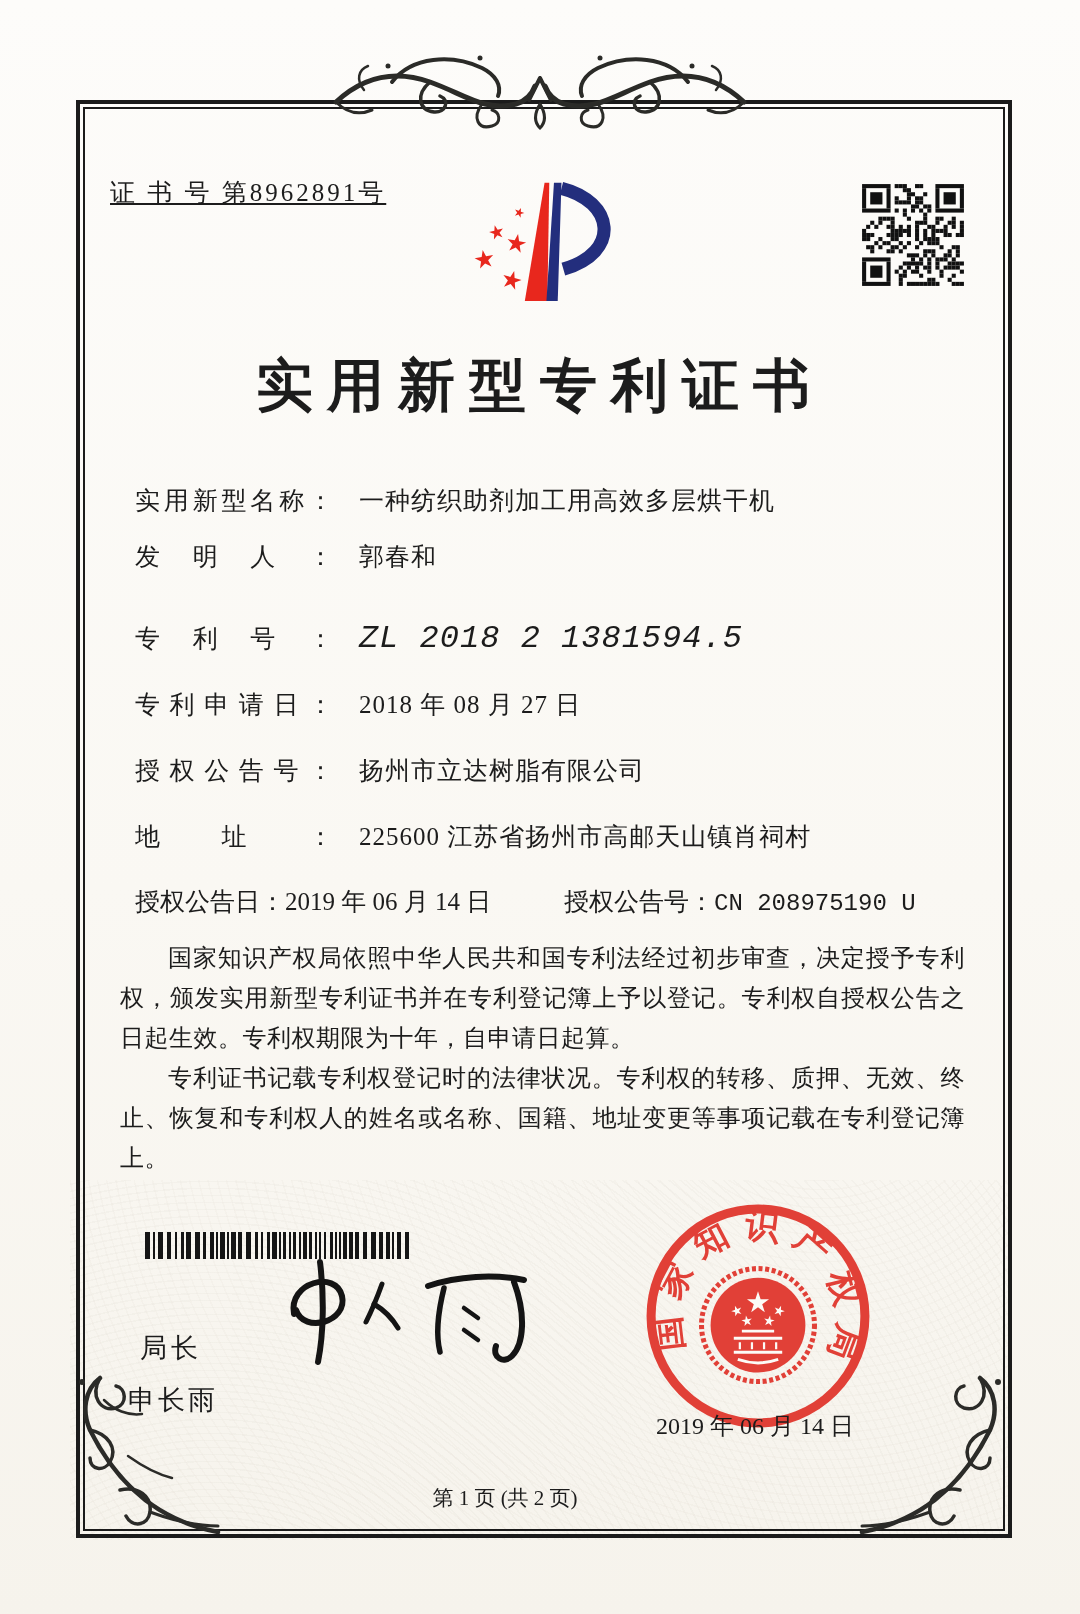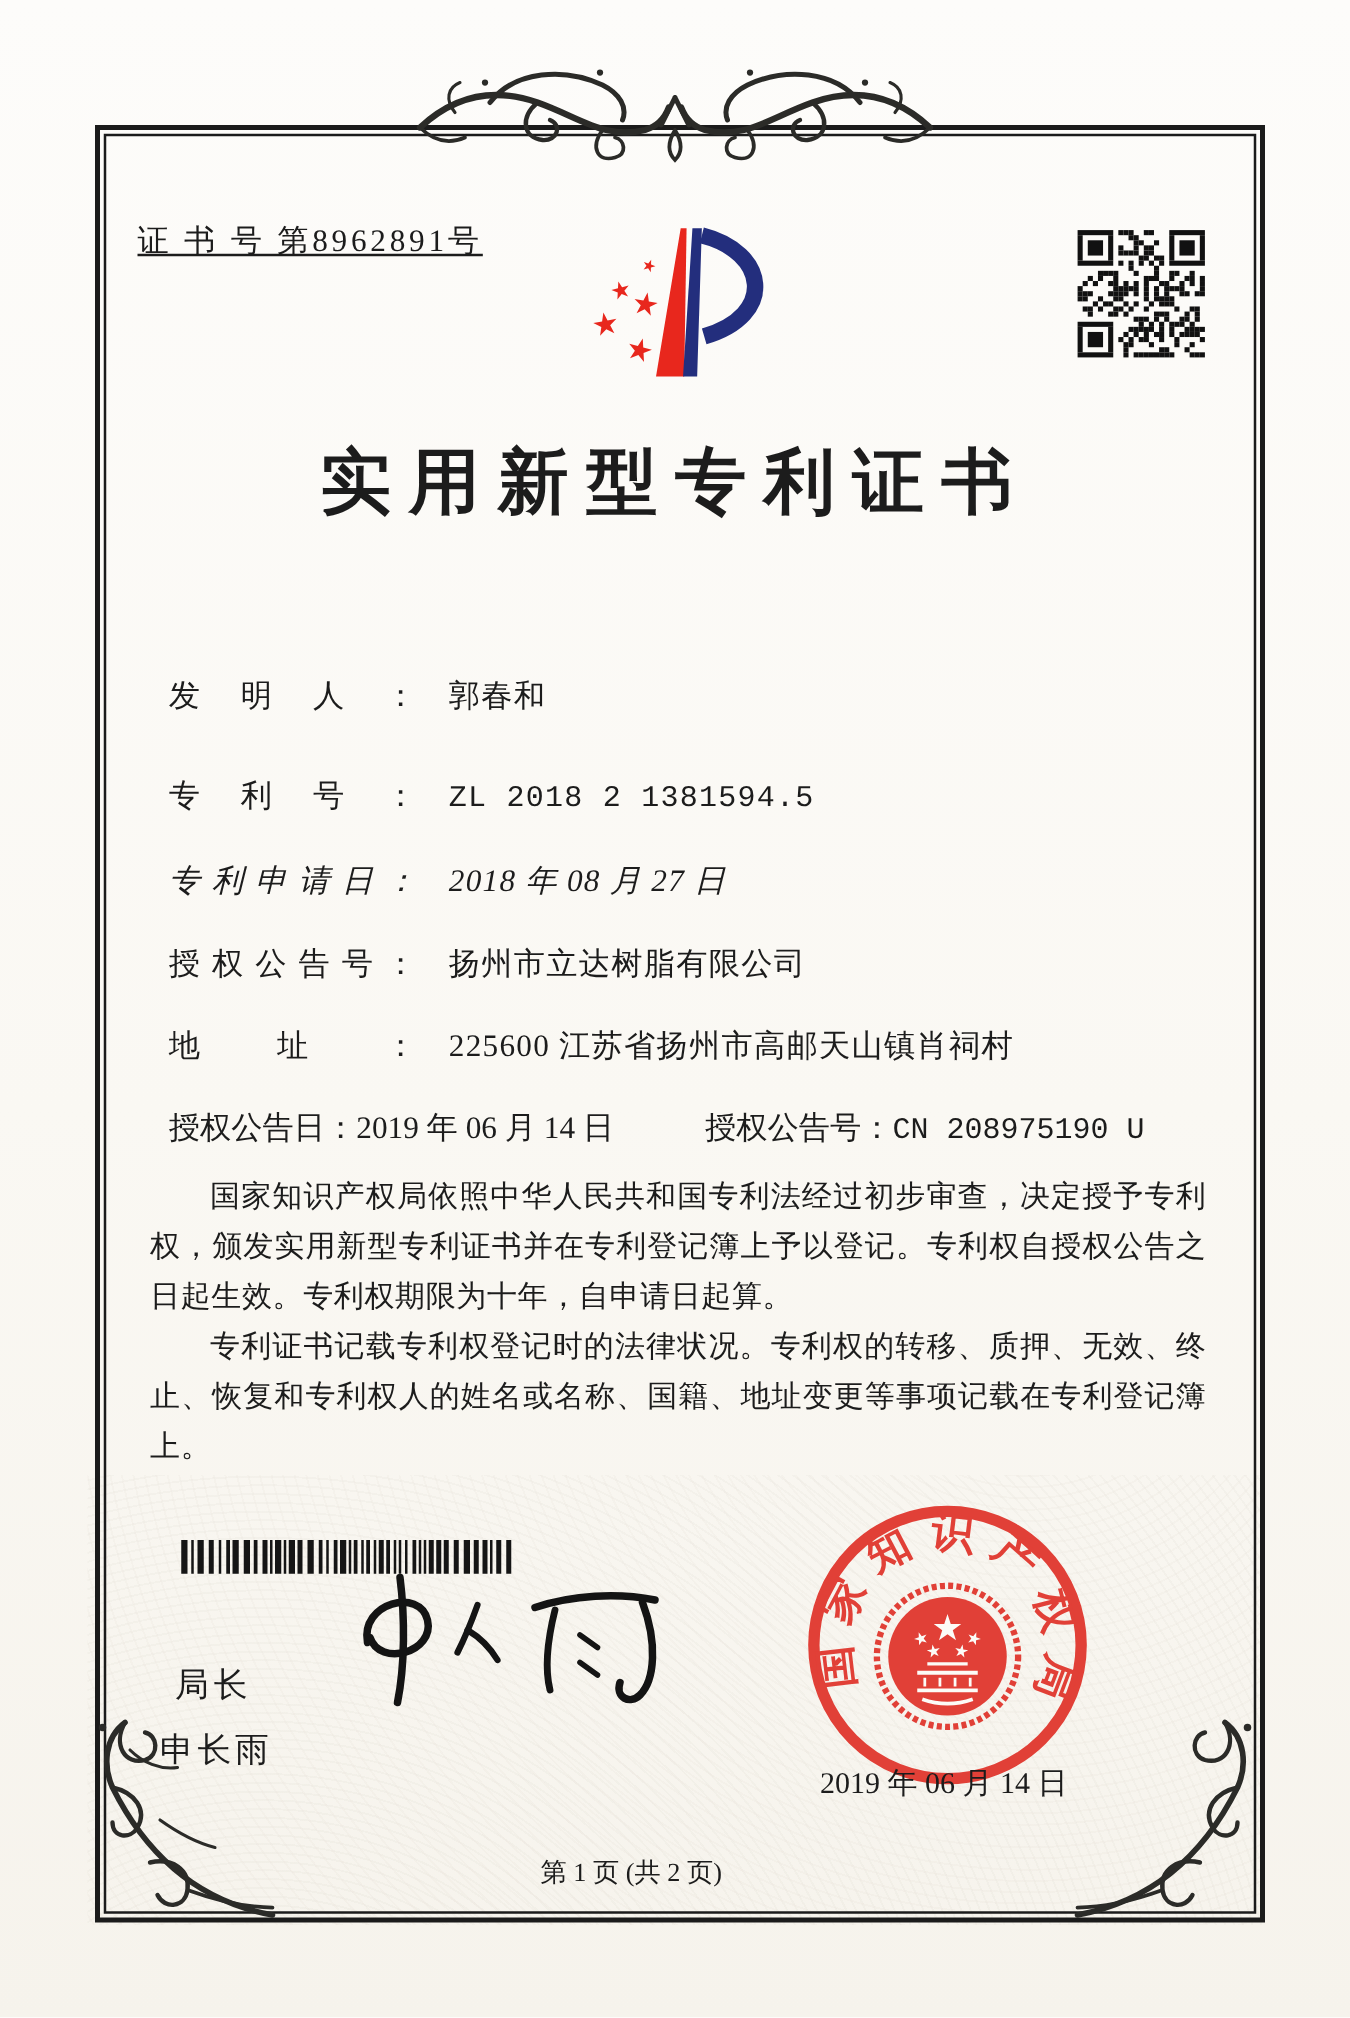--- a/index.html
+++ b/index.html
@@ -327,27 +327,30 @@
       <rect x="69.25925925925927" y="101.85185185185186" width="4.074074074074074" height="4.074074074074074" fill="#111"></rect>
       <rect x="73.33333333333334" y="101.85185185185186" width="4.074074074074074" height="4.074074074074074" fill="#111"></rect>
       <rect x="77.40740740740742" y="101.85185185185186" width="4.074074074074074" height="4.074074074074074" fill="#111"></rect>
       <rect x="93.70370370370371" y="101.85185185185186" width="4.074074074074074" height="4.074074074074074" fill="#111"></rect>
       <rect x="97.77777777777779" y="101.85185185185186" width="4.074074074074074" height="4.074074074074074" fill="#111"></rect>
       <rect x="101.85185185185186" y="101.85185185185186" width="4.074074074074074" height="4.074074074074074" fill="#111"></rect>
     </svg>
 
   <div class="abs title">实用新型专利证书</div>
 
+  <div class="abs field" style="top:484px;">
+    <span class="flabel">实用新型名称：</span><span class="fvalue">一种纺织助剂加工用高效多层烘干机</span>
+  </div>
   <div class="abs field" style="top:540px;">
     <span class="flabel">发明人：</span><span class="fvalue">郭春和</span>
   </div>
   <div class="abs field" style="top:620px;">
-    <span class="flabel">专利号：</span><span class="fvalue" style="font-family:'Liberation Mono',monospace;font-size:24px;">ZL 2018 2 1381594.5</span>
-  </div>
-  <div class="abs field" style="top:688px;font-style:italic;">
+    <span class="flabel">专利号：</span><span class="fvalue" style="font-family:'Liberation Mono',monospace;font-size:32px;font-style:italic;">ZL 2018 2 1381594.5</span>
+  </div>
+  <div class="abs field" style="top:688px;">
     <span class="flabel">专利申请日：</span><span class="fvalue">2018 年 08 月 27 日</span>
   </div>
   <div class="abs field" style="top:754px;">
     <span class="flabel">授权公告号：</span><span class="fvalue">扬州市立达树脂有限公司</span>
   </div>
   <div class="abs field" style="top:820px;">
     <span class="flabel">地址：</span><span class="fvalue">225600 江苏省扬州市高邮天山镇肖祠村</span>
   </div>
 
   <div class="abs grant">

